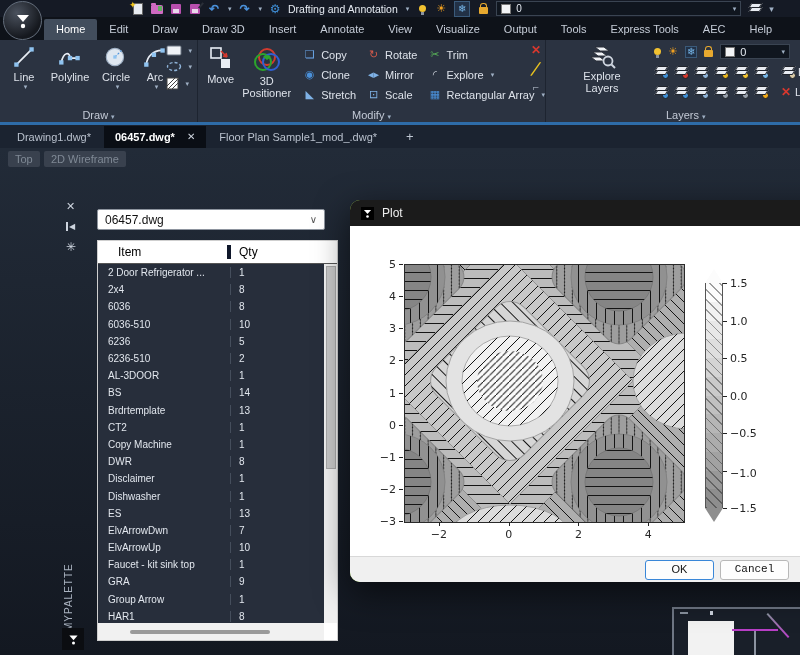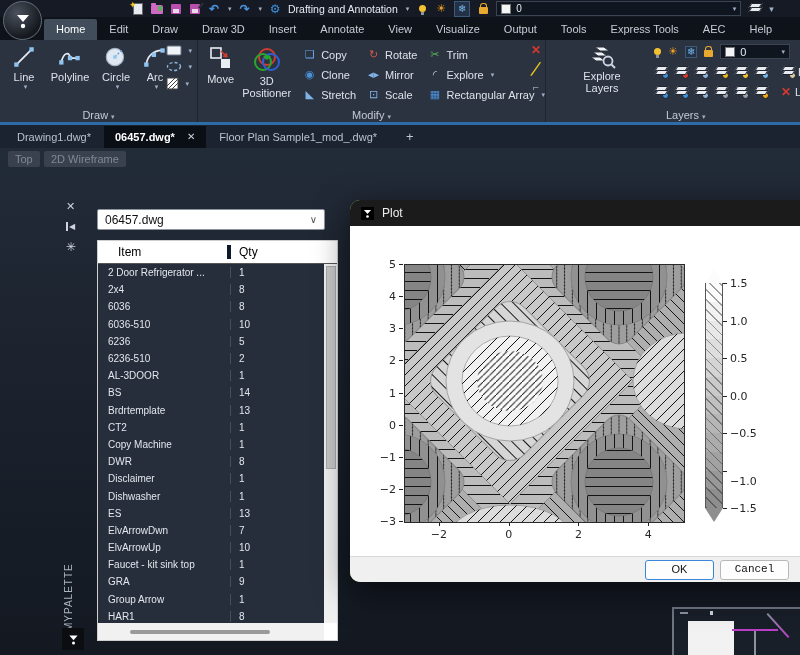--- a/index.html
+++ b/index.html
@@ -710,21 +710,21 @@
       <div class="tlab" style="left: 380px; top: 57px; transform: translateY(-50%);">1.5</div>
       <div class="tick" style="left: 373px; top: 94.5px; width: 4px; height: 1px;"></div>
       <div class="tlab" style="left: 380px; top: 94.5px; transform: translateY(-50%);">1.0</div>
       <div class="tick" style="left: 373px; top: 132px; width: 4px; height: 1px;"></div>
       <div class="tlab" style="left: 380px; top: 132px; transform: translateY(-50%);">0.5</div>
       <div class="tick" style="left: 373px; top: 169.5px; width: 4px; height: 1px;"></div>
       <div class="tlab" style="left: 380px; top: 169.5px; transform: translateY(-50%);">0.0</div>
       <div class="tick" style="left: 373px; top: 207px; width: 4px; height: 1px;"></div>
       <div class="tlab" style="left: 380px; top: 207px; transform: translateY(-50%);">−0.5</div>
       <div class="tick" style="left: 373px; top: 244.5px; width: 4px; height: 1px;"></div>
-      <div class="tlab" style="left: 380px; top: 255px; transform: translateY(-50%);">−1.0</div>
+      <div class="tlab" style="left: 380px; top: 247px; transform: translateY(-50%);">−1.0</div>
       <div class="tick" style="left: 373px; top: 282px; width: 4px; height: 1px;"></div>
       <div class="tlab" style="left: 380px; top: 282px; transform: translateY(-50%);">−1.5</div>
     </div>
   <div class="dfoot">
     <span class="dbtn ok">OK</span>
     <span class="dbtn cancel">Cancel</span>
   </div>
 </div>
 
 <div class="mini">

